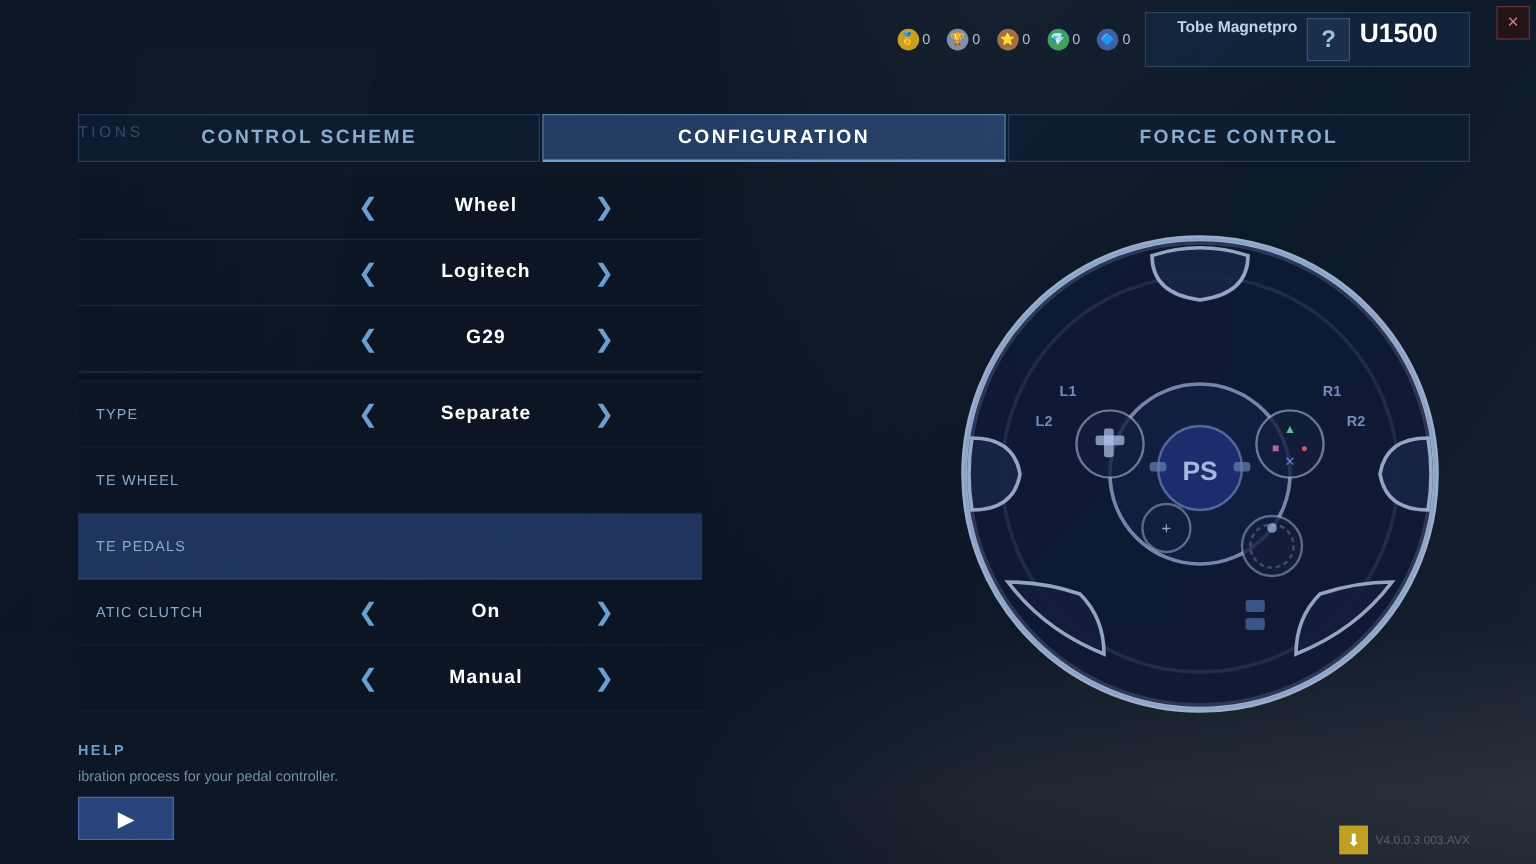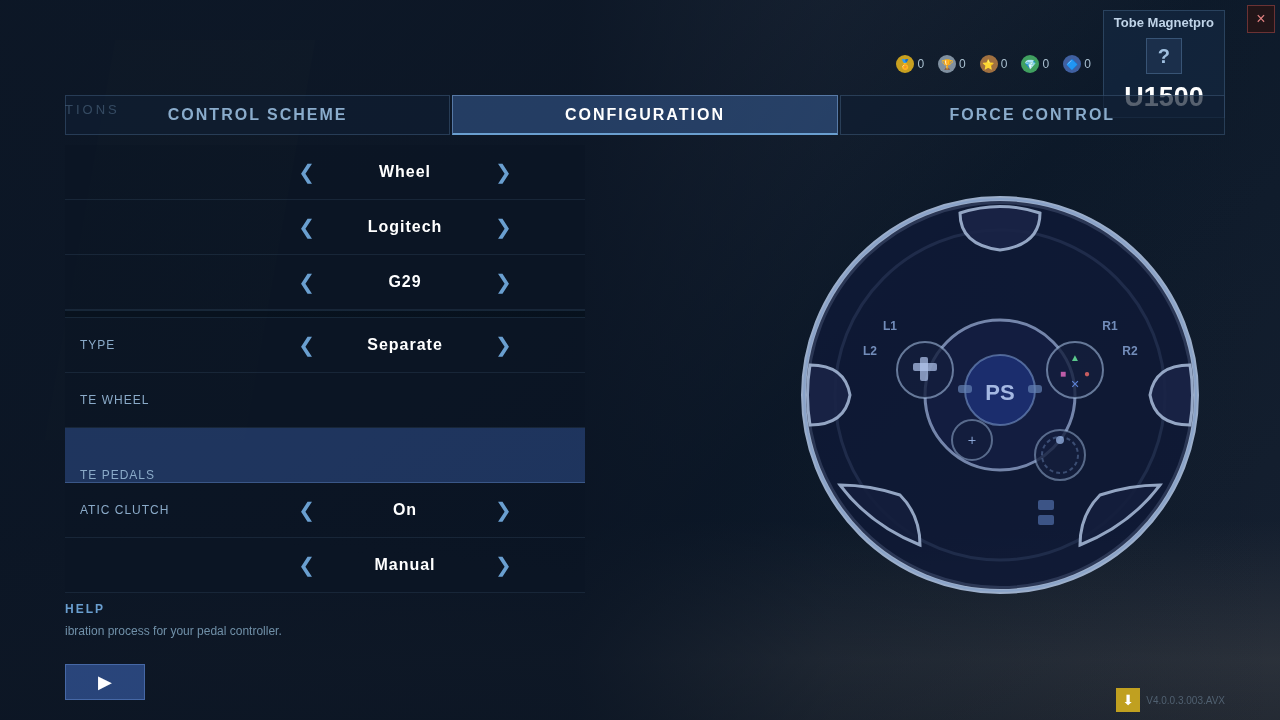--- a/index.html
+++ b/index.html
@@ -127,26 +127,25 @@
     }
 
     .currency-icon.gold { background: #c8a020; color: #fff; }
     .currency-icon.silver { background: #8090a0; color: #fff; }
     .currency-icon.bronze { background: #a07040; color: #fff; }
     .currency-icon.green { background: #40a060; color: #fff; }
     .currency-icon.blue { background: #4060a0; color: #fff; }
 
     .user-block {
       display: flex;
-      align-items: center;
+      align-items: flex-start;
       gap: 8px;
       background: rgba(20,40,65,0.7);
       border: 1px solid rgba(100,140,180,0.3);
-      padding: 4px 10px;
-      flex-direction: column;
+      padding: 4px 26px;
     }
 
     .username {
       font-size: 13px;
       color: #c0d4e8;
       font-weight: 600;
     }
 
     .question-icon-box {
       width: 36px;
@@ -155,21 +154,21 @@
       border: 1px solid rgba(100,140,180,0.4);
       display: flex;
       align-items: center;
       justify-content: center;
       font-size: 20px;
       color: #a0c0e0;
       font-weight: bold;
     }
 
     .u-value {
-      font-size: 27px;
+      font-size: 22px;
       font-weight: 700;
       color: #ffffff;
     }
 
     .close-btn {
       position: absolute;
       top: 5px;
       right: 5px;
       width: 28px;
       height: 28px;
@@ -233,21 +232,20 @@
       display: flex;
       align-items: center;
       height: 55px;
       border-bottom: 1px solid rgba(80,110,140,0.2);
       background: rgba(10,20,35,0.4);
     }
 
     .config-row.selected {
       background: rgba(60,100,180,0.4);
       border-color: rgba(100,140,200,0.4);
-      align-items: flex-end;
     }
 
     .row-label {
       width: 160px;
       padding-left: 15px;
       font-size: 12px;
       color: #8aaac8;
       letter-spacing: 1px;
       text-transform: uppercase;
     }
@@ -281,21 +279,21 @@
     .separator {
       height: 8px;
       background: rgba(5,15,25,0.6);
       border-top: 1px solid rgba(60,90,120,0.3);
       border-bottom: 1px solid rgba(60,90,120,0.3);
     }
 
     
     .help-section {
       position: absolute;
-      bottom: 80px;
+      bottom: 64px;
       left: 65px;
       width: 500px;
       z-index: 10;
     }
 
     .help-title {
       font-size: 12px;
       font-weight: 700;
       color: #6a9fd0;
       letter-spacing: 2px;

